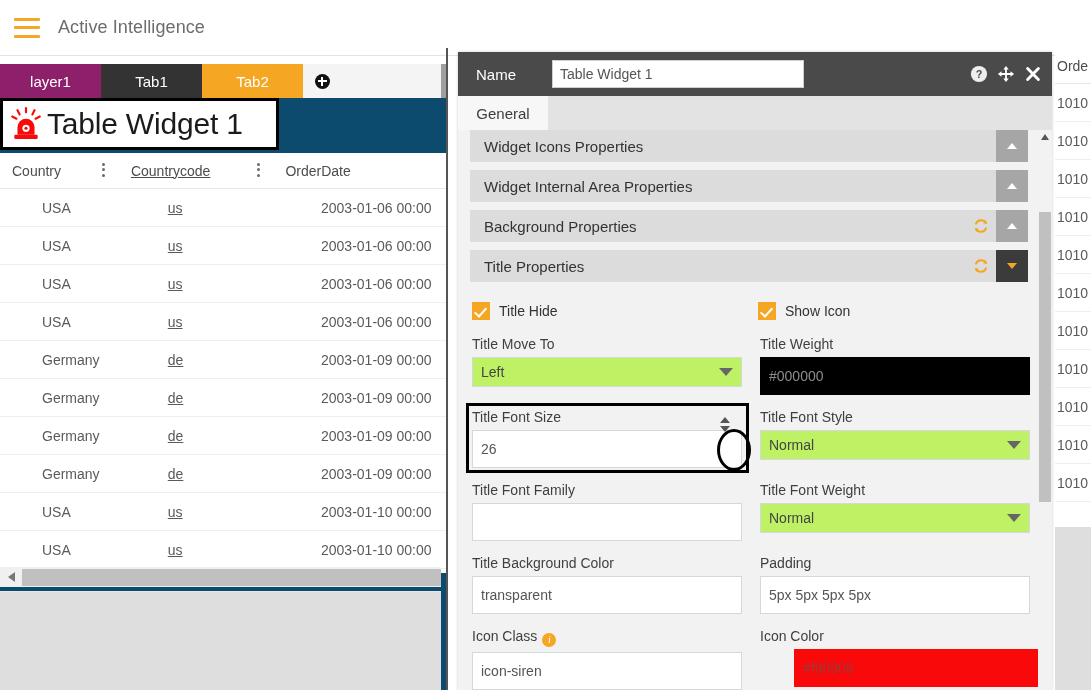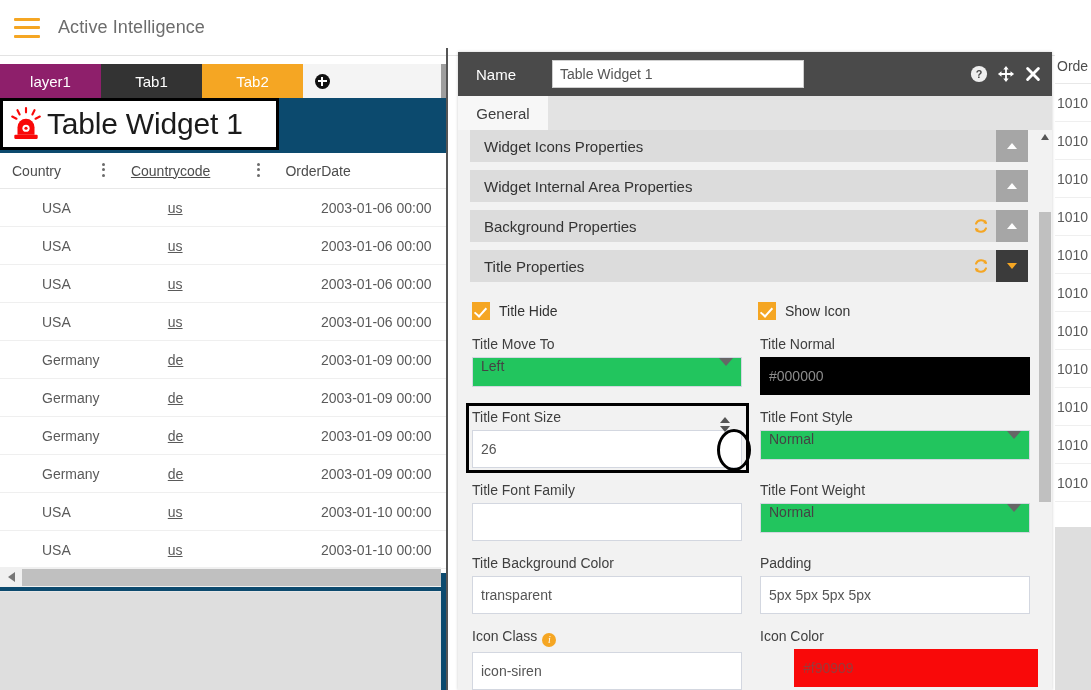--- a/index.html
+++ b/index.html
@@ -136,22 +136,22 @@
 
   
   .form { padding: 8px 2px 0 2px; }
   .frow { display: flex; gap: 18px; margin-bottom: 14px; }
   .fcell { width: 270px; position: relative; }
   .flabel { font-size: 14px; color: #3f3f3f; margin-bottom: 5px; display: block; }
   .fin { width: 270px; height: 38px; background: #fff; border: 1px solid #d3d7e0;
     font-size: 14px; color: #555; padding: 0 8px; font-family: "Liberation Sans", sans-serif; }
   .fin.dark { background: #000; color: #8c8c8c; border-color: #000; }
   .fin.red { background: #f90909; color: #9a3a3a; border-color: #f90909; margin-left: 34px; }
-  .fsel { width: 270px; height: 30px; background: #22c55e; border: 1px solid #d3d7e0;
-    font-size: 14px; color: #444; display: flex; align-items: flex-start; padding: 0 8px;
+  .fsel { width: 270px; height: 30px; background: #bef264; border: 1px solid #d3d7e0;
+    font-size: 14px; color: #444; display: flex; align-items: center; padding: 0 8px;
     cursor: pointer; }
   .fsel-caret { margin-left: auto; width: 0; height: 0; border-left: 7px solid transparent;
     border-right: 7px solid transparent; border-top: 8px solid #666; }
 
   .chk-row { display: flex; gap: 18px; margin-bottom: 16px; padding-top: 4px; }
   .chk-cell { width: 270px; display: flex; align-items: center; gap: 9px; }
   .chkbox { width: 18px; height: 18px; background: #f5a623; position: relative;
     cursor: pointer; flex: 0 0 auto; }
   .chkbox::after { content: ""; position: absolute; left: 5px; top: 3px; width: 5px;
     height: 10px; border: solid #fff; border-width: 0 2.5px 2.5px 0;
@@ -439,21 +439,21 @@
 
           <div class="frow">
             <div class="fcell">
               <span class="flabel">Title Move To</span>
               <div class="fsel">
                 <span>Left</span>
                 <span class="fsel-caret"></span>
               </div>
             </div>
             <div class="fcell">
-              <span class="flabel">Title Normal</span>
+              <span class="flabel">Title Weight</span>
               <input class="fin dark" type="text" value="#000000" style="">
             </div>
           </div>
 
           <div class="frow">
             <div class="fcell">
               <span class="flabel">Title Font Size</span>
               <input class="fin" type="text" value="26" style="">
               <span class="spinner">
                 <i class="up"></i>

